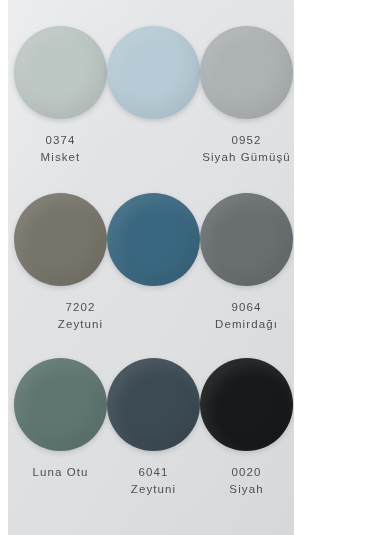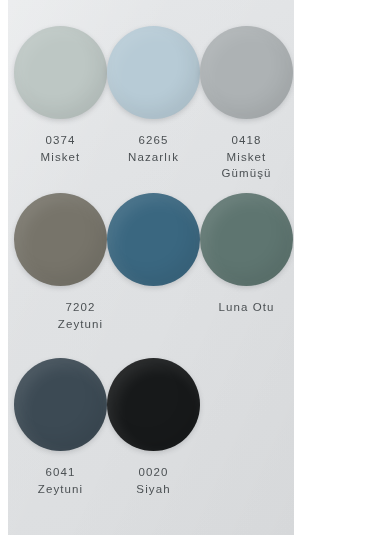--- a/index.html
+++ b/index.html
@@ -92,46 +92,49 @@
     <div class="swatch-cell">
       <div class="swatch-disc" style="background: rgb(189, 199, 196);"></div>
       <div class="swatch-caption" style="color: rgb(75, 80, 83);">
         <span class="swatch-code">0374</span>
         <span class="swatch-name">Misket</span>
       </div>
     </div>
 
     <div class="swatch-cell">
       <div class="swatch-disc" style="background: rgb(183, 203, 214);"></div>
-      <div class="swatch-caption" style="color: rgb(75, 80, 83);">
-        <span class="swatch-code">6265</span>
-        <span class="swatch-name">Nazarlık</span>
-      </div>
     </div>
 
     <div class="swatch-cell">
       <div class="swatch-disc" style="background: rgb(173, 178, 180);"></div>
       <div class="swatch-caption" style="color: rgb(75, 80, 83);">
-        <span class="swatch-code">0418</span>
-        <span class="swatch-name">Misket Gümüşü</span>
+        <span class="swatch-code">0952</span>
+        <span class="swatch-name">Siyah Gümüşü</span>
       </div>
     </div>
 
     <div class="swatch-cell">
       <div class="swatch-disc" style="background: rgb(119, 116, 106);"></div>
       <div class="swatch-caption" style="color: rgb(75, 80, 83); margin-left: 40px;">
         <span class="swatch-code">7202</span>
         <span class="swatch-name">Zeytuni</span>
       </div>
     </div>
 
     <div class="swatch-cell">
       <div class="swatch-disc" style="background: rgb(58, 103, 128);"></div>
     </div>
 
+    <div class="swatch-cell">
+      <div class="swatch-disc" style="background: rgb(105, 110, 112);"></div>
+      <div class="swatch-caption" style="color: rgb(75, 80, 83);">
+        <span class="swatch-code">9064</span>
+        <span class="swatch-name">Demirdağı</span>
+      </div>
+    </div>
 
     <div class="swatch-cell">
       <div class="swatch-disc" style="background: rgb(94, 117, 112);"></div>
       <div class="swatch-caption" style="color: rgb(75, 80, 83);">
         <span class="swatch-name">Luna Otu</span>
       </div>
     </div>
 
     <div class="swatch-cell">
       <div class="swatch-disc" style="background: rgb(60, 74, 84);"></div>

